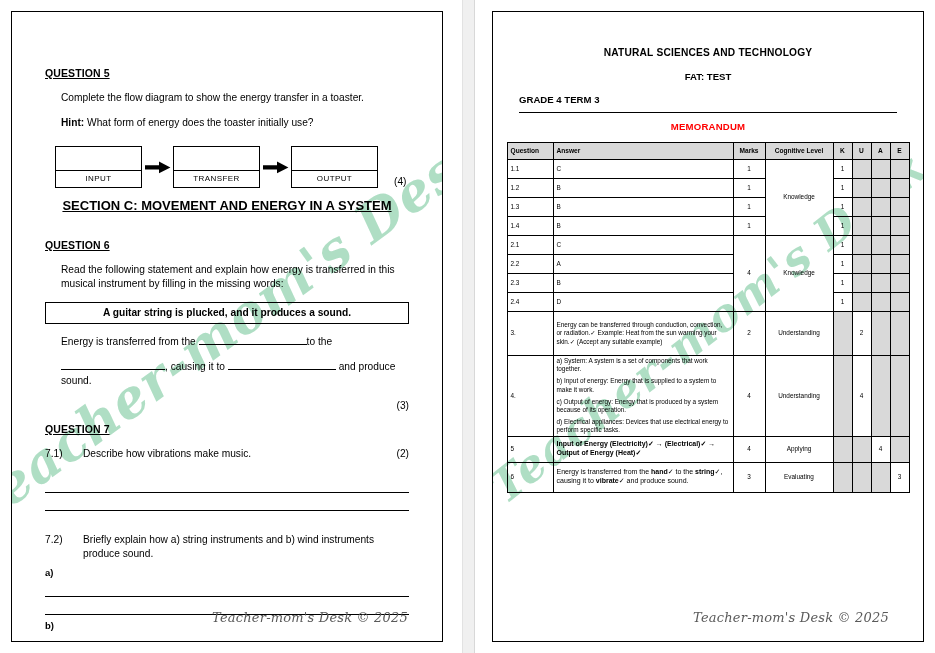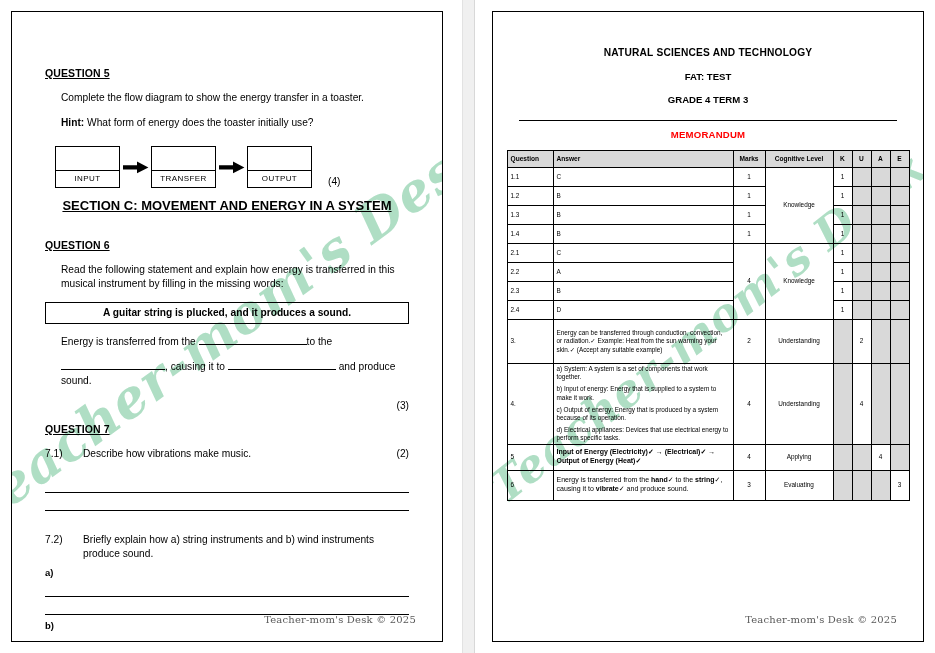--- a/index.html
+++ b/index.html
@@ -100,21 +100,21 @@
   .body-line .lbl-bold { font-weight: 700; }
 
   
   .flow {
     display: flex;
     align-items: center;
     margin: 16px 0 8px 10px;
     position: relative;
   }
   .flow-box {
-    width: 65px;
+    width: 87px;
     border: 1.3px solid #000;
     box-sizing: border-box;
   }
   .flow-box .fb-top {
     height: 23px;
     border-bottom: 1.3px solid #000;
   }
   .flow-box .fb-label {
     height: 16px;
     line-height: 16px;
@@ -170,24 +170,25 @@
     height: 17px;
     margin: 0;
   }
   .sub-letter {
     font-size: 9.5px;
     font-weight: 700;
     margin: 5px 0 1px 0;
   }
   .footer-sig {
     position: absolute;
-    right: 26px;
+    right: 34px;
     bottom: 16px;
     font-family: "DejaVu Serif", serif;
-    font-size: 10px;
+    font-style: italic;
+    font-size: 13px;
     color: #5a5a5a;
     letter-spacing: 0.2px;
     z-index: 4;
   }
 
   
   #page-right .content {
     padding: 35px 13px 0 13px;
   }
   .doc-title {
@@ -197,25 +198,25 @@
     margin: 0 0 13px 0;
     letter-spacing: 0.2px;
   }
   .doc-sub {
     text-align: center;
     font-weight: 700;
     font-size: 9.6px;
     margin: 0 0 12px 0;
   }
   .doc-sub3 {
-    text-align: center;
+    text-align: left;
     font-weight: 700;
     font-size: 9.6px;
     margin: 0 auto 8px auto;
-    padding-bottom: 15px;
+    padding-bottom: 7px;
     border-bottom: 1.3px solid #000;
     width: 378px;
   }
   .memo-title {
     text-align: center;
     font-weight: 700;
     font-size: 9.6px;
     color: #ff0000;
     margin: 0 0 10px 0;
     letter-spacing: 0.2px;

